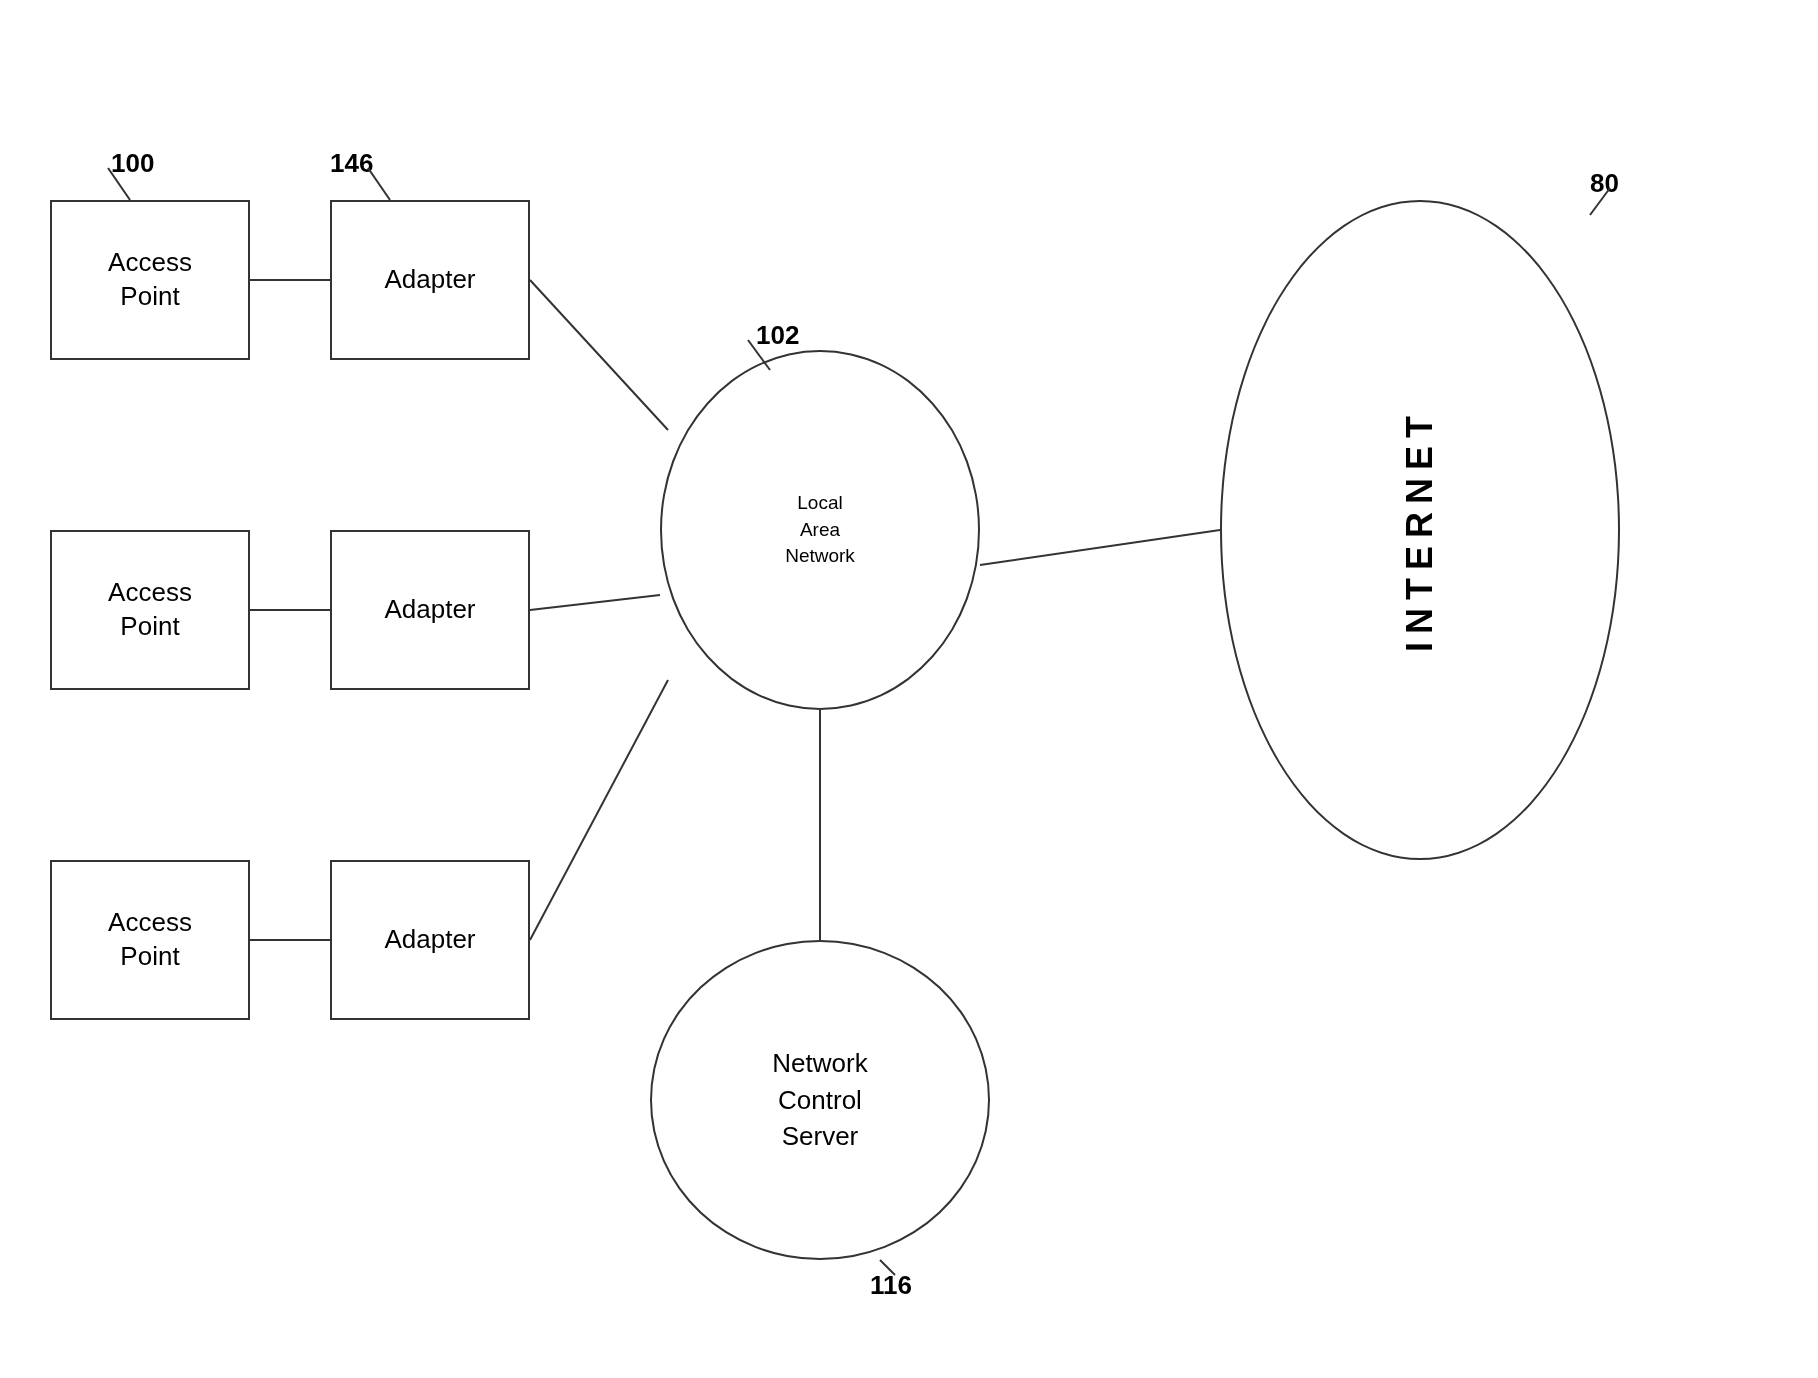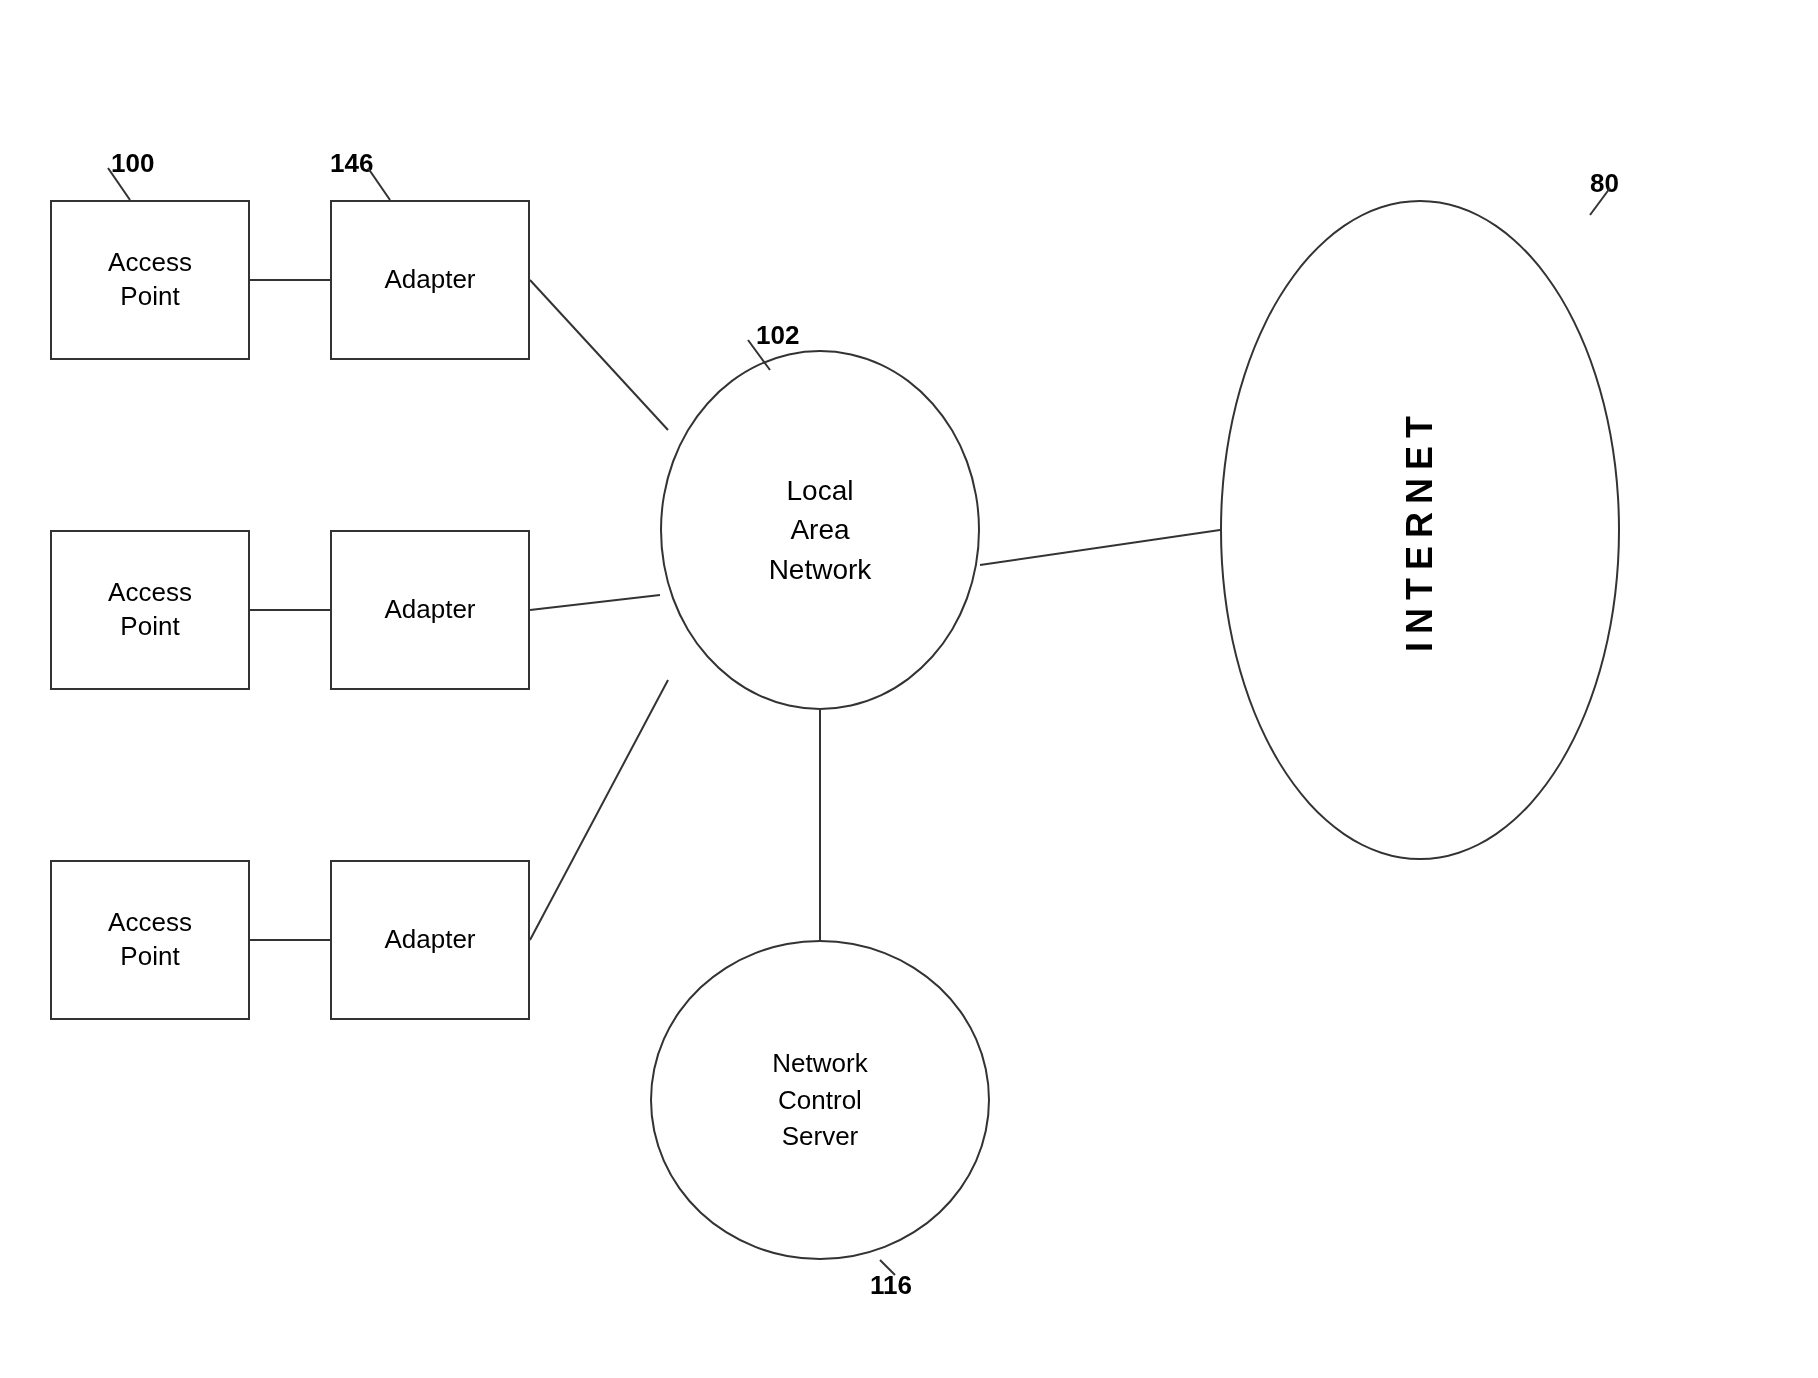--- a/index.html
+++ b/index.html
@@ -137,21 +137,21 @@
 
   <div class="box" style="left:330px; top:530px; width:200px; height:160px;">
     <span>Adapter</span>
   </div>
 
   <div class="box" style="left:330px; top:860px; width:200px; height:160px;">
     <span>Adapter</span>
   </div>
 
   <div class="ellipse" style="left:660px; top:350px; width:320px; height:360px;">
-    <span style="white-space:pre-line; font-size:28px;">Local
+    <span style="white-space:pre-line; font-size:19px;">Local
 Area
 Network</span>
   </div>
 
   <div class="ellipse" style="left:650px; top:940px; width:340px; height:320px;">
     <span style="white-space:pre-line; font-size:26px;">Network
 Control
 Server</span>
   </div>
 

